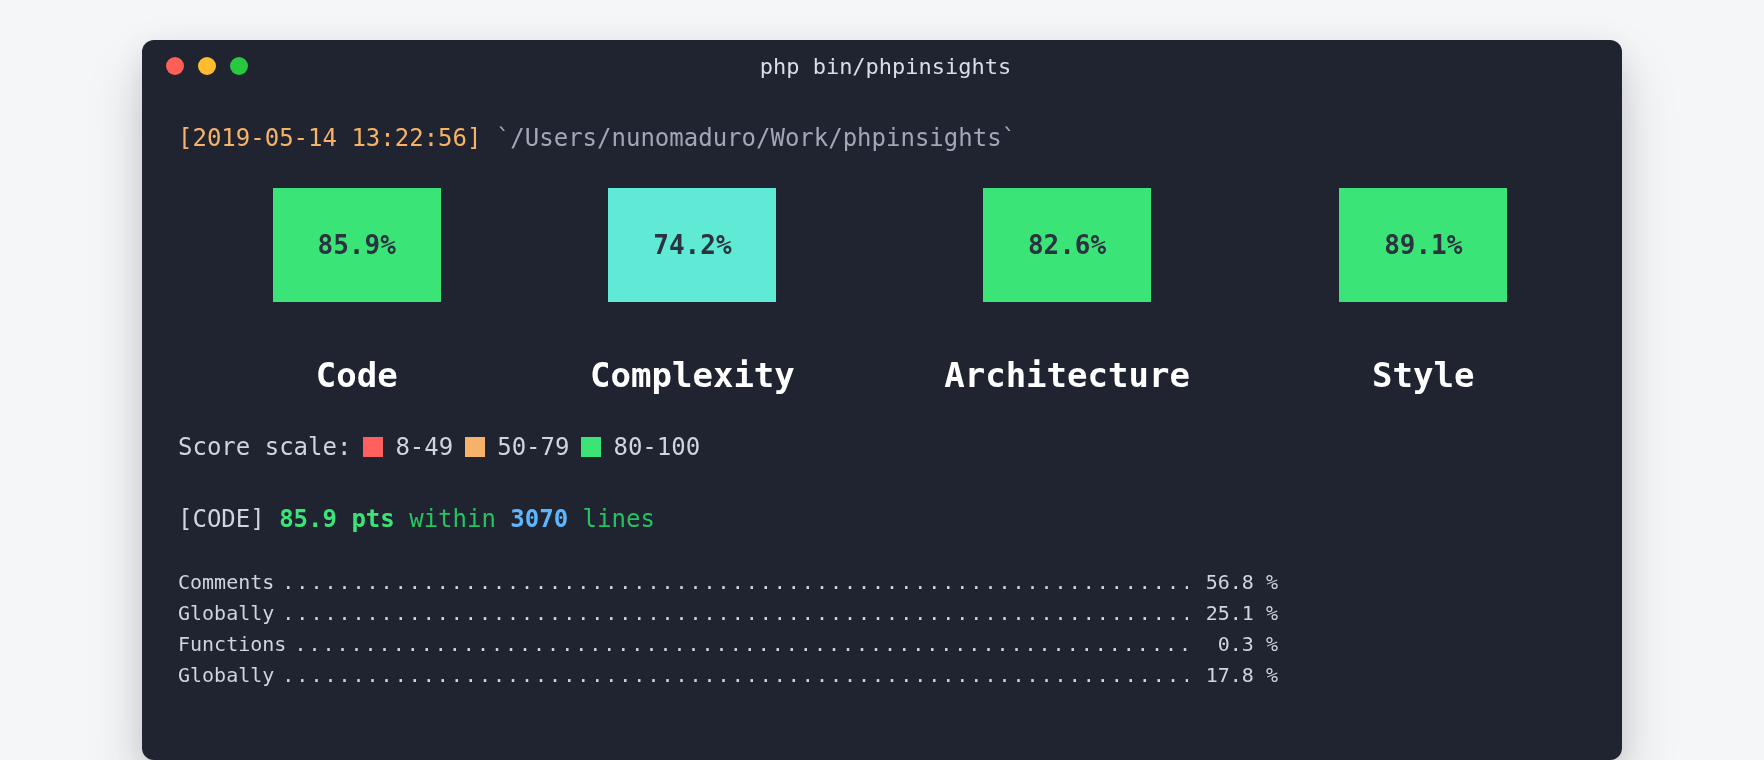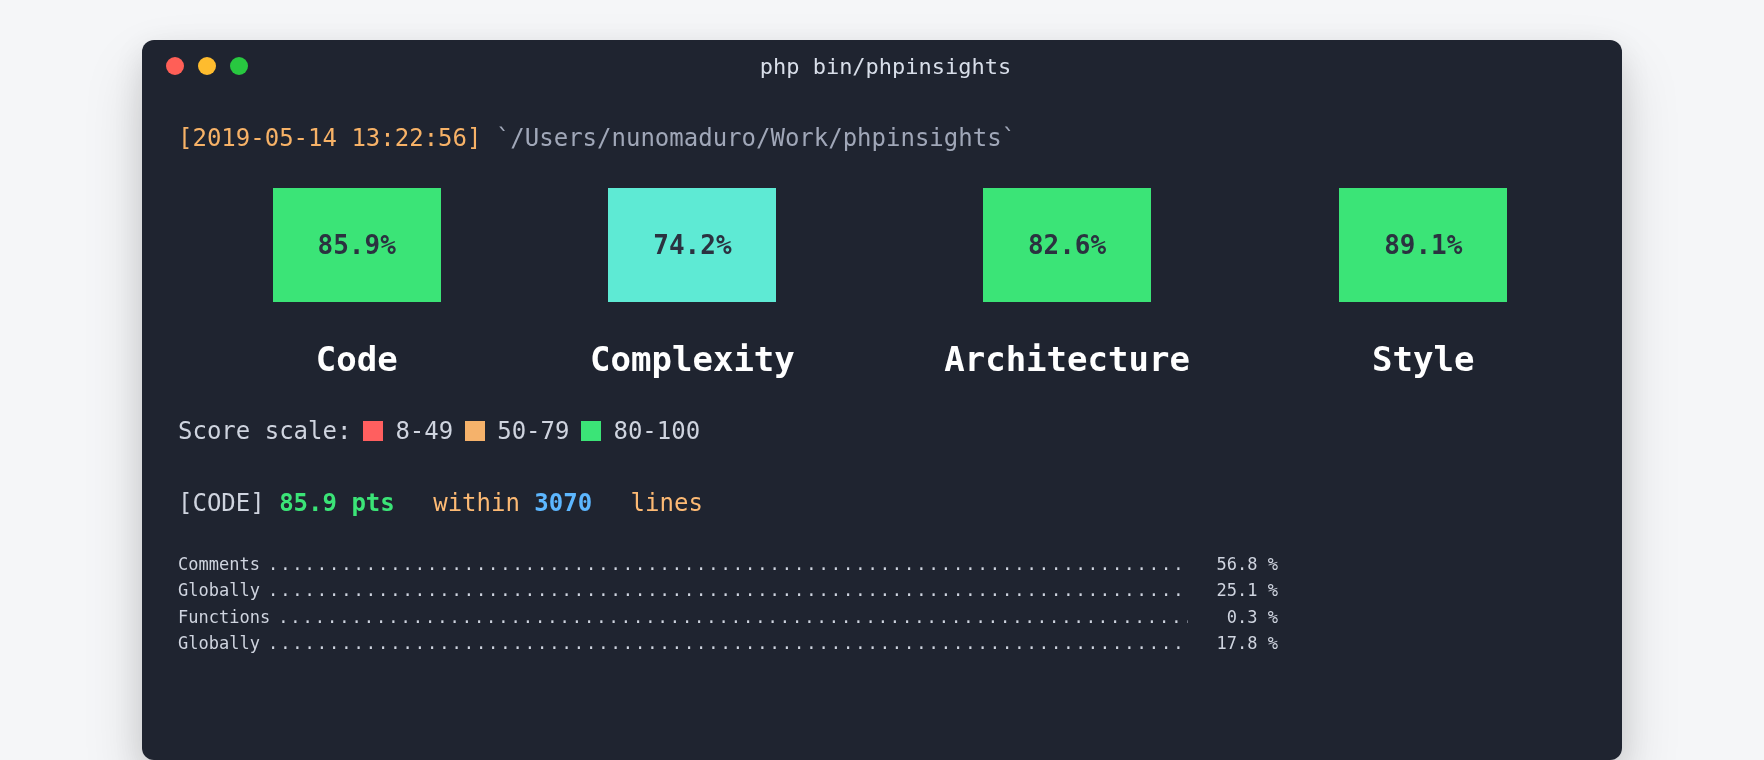--- a/index.html
+++ b/index.html
@@ -63,21 +63,21 @@
   }
   .score-box {
     width: 168px;
     height: 114px;
     display: flex;
     align-items: center;
     justify-content: center;
     font-weight: 700;
     font-size: 26px;
     color: #2b3240;
-    margin-bottom: 32px;
+    margin-bottom: 48px;
   }
   .bg-green { background: #3be477; }
   .bg-orange { background: #5eead4; }
   .score-label {
     color: #ffffff;
     font-weight: 700;
     font-size: 34px;
   }
   .scale-line {
     display: flex;
@@ -91,26 +91,26 @@
   .sq.red { background: #ff5f5f; }
   .sq.orange { background: #f5b26b; }
   .sq.green { background: #3be477; }
   .section-line {
     margin-bottom: 30px;
     font-size: 24px;
     color: #cfd4df;
   }
   .section-line .bracket { color: #cfd4df; }
   .section-line .pts { color: #3be477; font-weight: 700; }
-  .section-line .within { color: #fdba74; margin-left: 24px; }
+  .section-line .within { color: #22c55e; }
   .section-line .num { color: #5db7ff; font-weight: 700; }
   .metric-row {
     display: flex;
     align-items: baseline;
-    font-size: 17px;
+    font-size: 20px;
     color: #cfd4df;
     line-height: 1.55;
     white-space: nowrap;
     width: 1100px;
   }
   .metric-label { flex: 0 0 auto; }
   .metric-dots {
     flex: 1 1 auto;
     overflow: hidden;
     letter-spacing: 2px;

